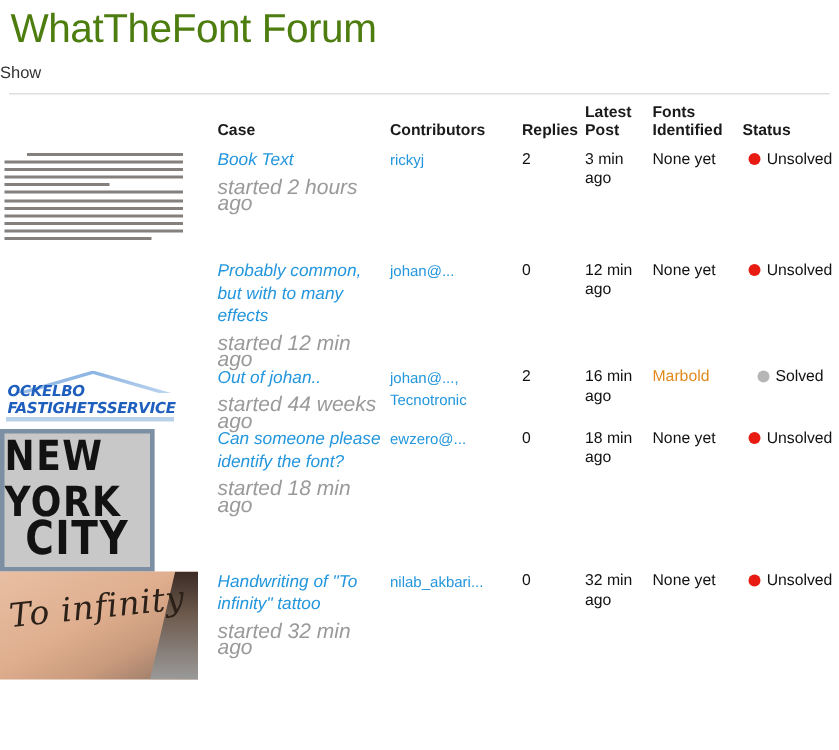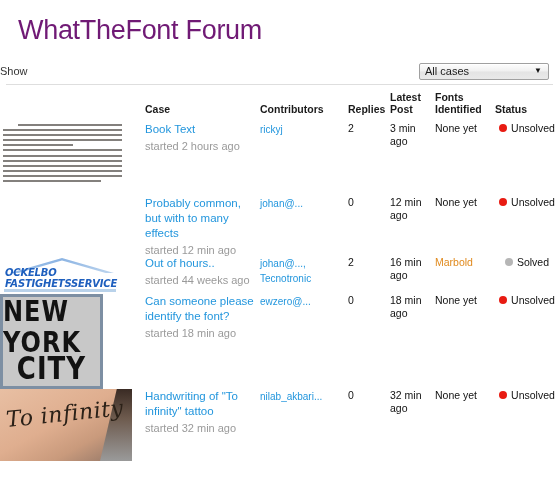--- a/index.html
+++ b/index.html
@@ -19,23 +19,23 @@
     width: 559px;
     height: 500px;
     position: relative;
     box-sizing: border-box;
   }
   
   .page-title {
     font-size: 27px;
     font-weight: 400;
     letter-spacing: -0.3px;
-    color: #701a75;
+    color: #4d7c0f;
     padding: 3px 0 0 7px;
-    margin: 11px;
+    margin: 0;
     line-height: 32px;
   }
   
   .filter-bar {
     display: flex;
     align-items: center;
     justify-content: space-between;
     padding: 4px 10px 0 0;
     height: 24px;
     box-sizing: border-box;
@@ -101,35 +101,35 @@
 
   table.cases td {
     vertical-align: top;
     padding: 0;
     font-size: 10.5px;
   }
   .thumb-cell {
     padding: 6px 6px 10px 10px;
     vertical-align: top;
   }
-  .case-cell   { padding-top: 26px; }
+  .case-cell   { padding-top: 26px; font-style: italic; }
   .meta-cell   { padding-top: 30px; }
   .cell-center { text-align: left; padding-top: 30px; }
 
   .case-link {
     color: #2396dd;
     font-size: 11.5px;
     line-height: 15px;
     text-decoration: none;
     display: block;
     cursor: pointer;
   }
   .case-started {
     color: #9a9a9a;
-    font-size: 11px;
+    font-size: 14px;
     margin-top: 4px;
     line-height: 11px;
   }
   .contrib-link {
     color: #2396dd;
     font-size: 10px;
     text-decoration: none;
     line-height: 15px;
     cursor: pointer;
   }
@@ -281,24 +281,20 @@
 </style>
 </head>
 <body>
 
 <div class="page">
 
   <h1 class="page-title">WhatTheFont Forum</h1>
 
   <div class="filter-bar">
     <span class="filter-label">Show</span>
-    <div class="select-wrap">
-      <span class="select-value">All cases</span>
-      <span class="select-arrow">▼</span>
-    </div>
   </div>
 
   <div class="divider"></div>
 
   <table class="cases">
     <colgroup>
       <col class="col-thumb">
         <col class="col-case">
         <col class="col-contrib">
       <col class="col-rep">
@@ -396,21 +392,21 @@
           <div class="thumb thumb-fast">
             <div class="roof"></div>
             <div class="ftxt">
               <span class="a">OCKELBO</span>
               <span class="b">FASTIGHETSSERVICE</span>
             </div>
             <div class="base"></div>
           </div>
         </td>
         <td class="case-cell">
-          <a class="case-link">Out of hours..</a>
+          <a class="case-link">Out of johan..</a>
           <div class="case-started">started 44 weeks ago</div>
         </td>
         <td class="meta-cell">
           <a class="contrib-link">johan@...,</a><br>
           <a class="contrib-link">Tecnotronic</a>
         </td>
         <td class="cell-center">
           <span class="replies-val">2</span>
         </td>
         <td class="cell-center">

